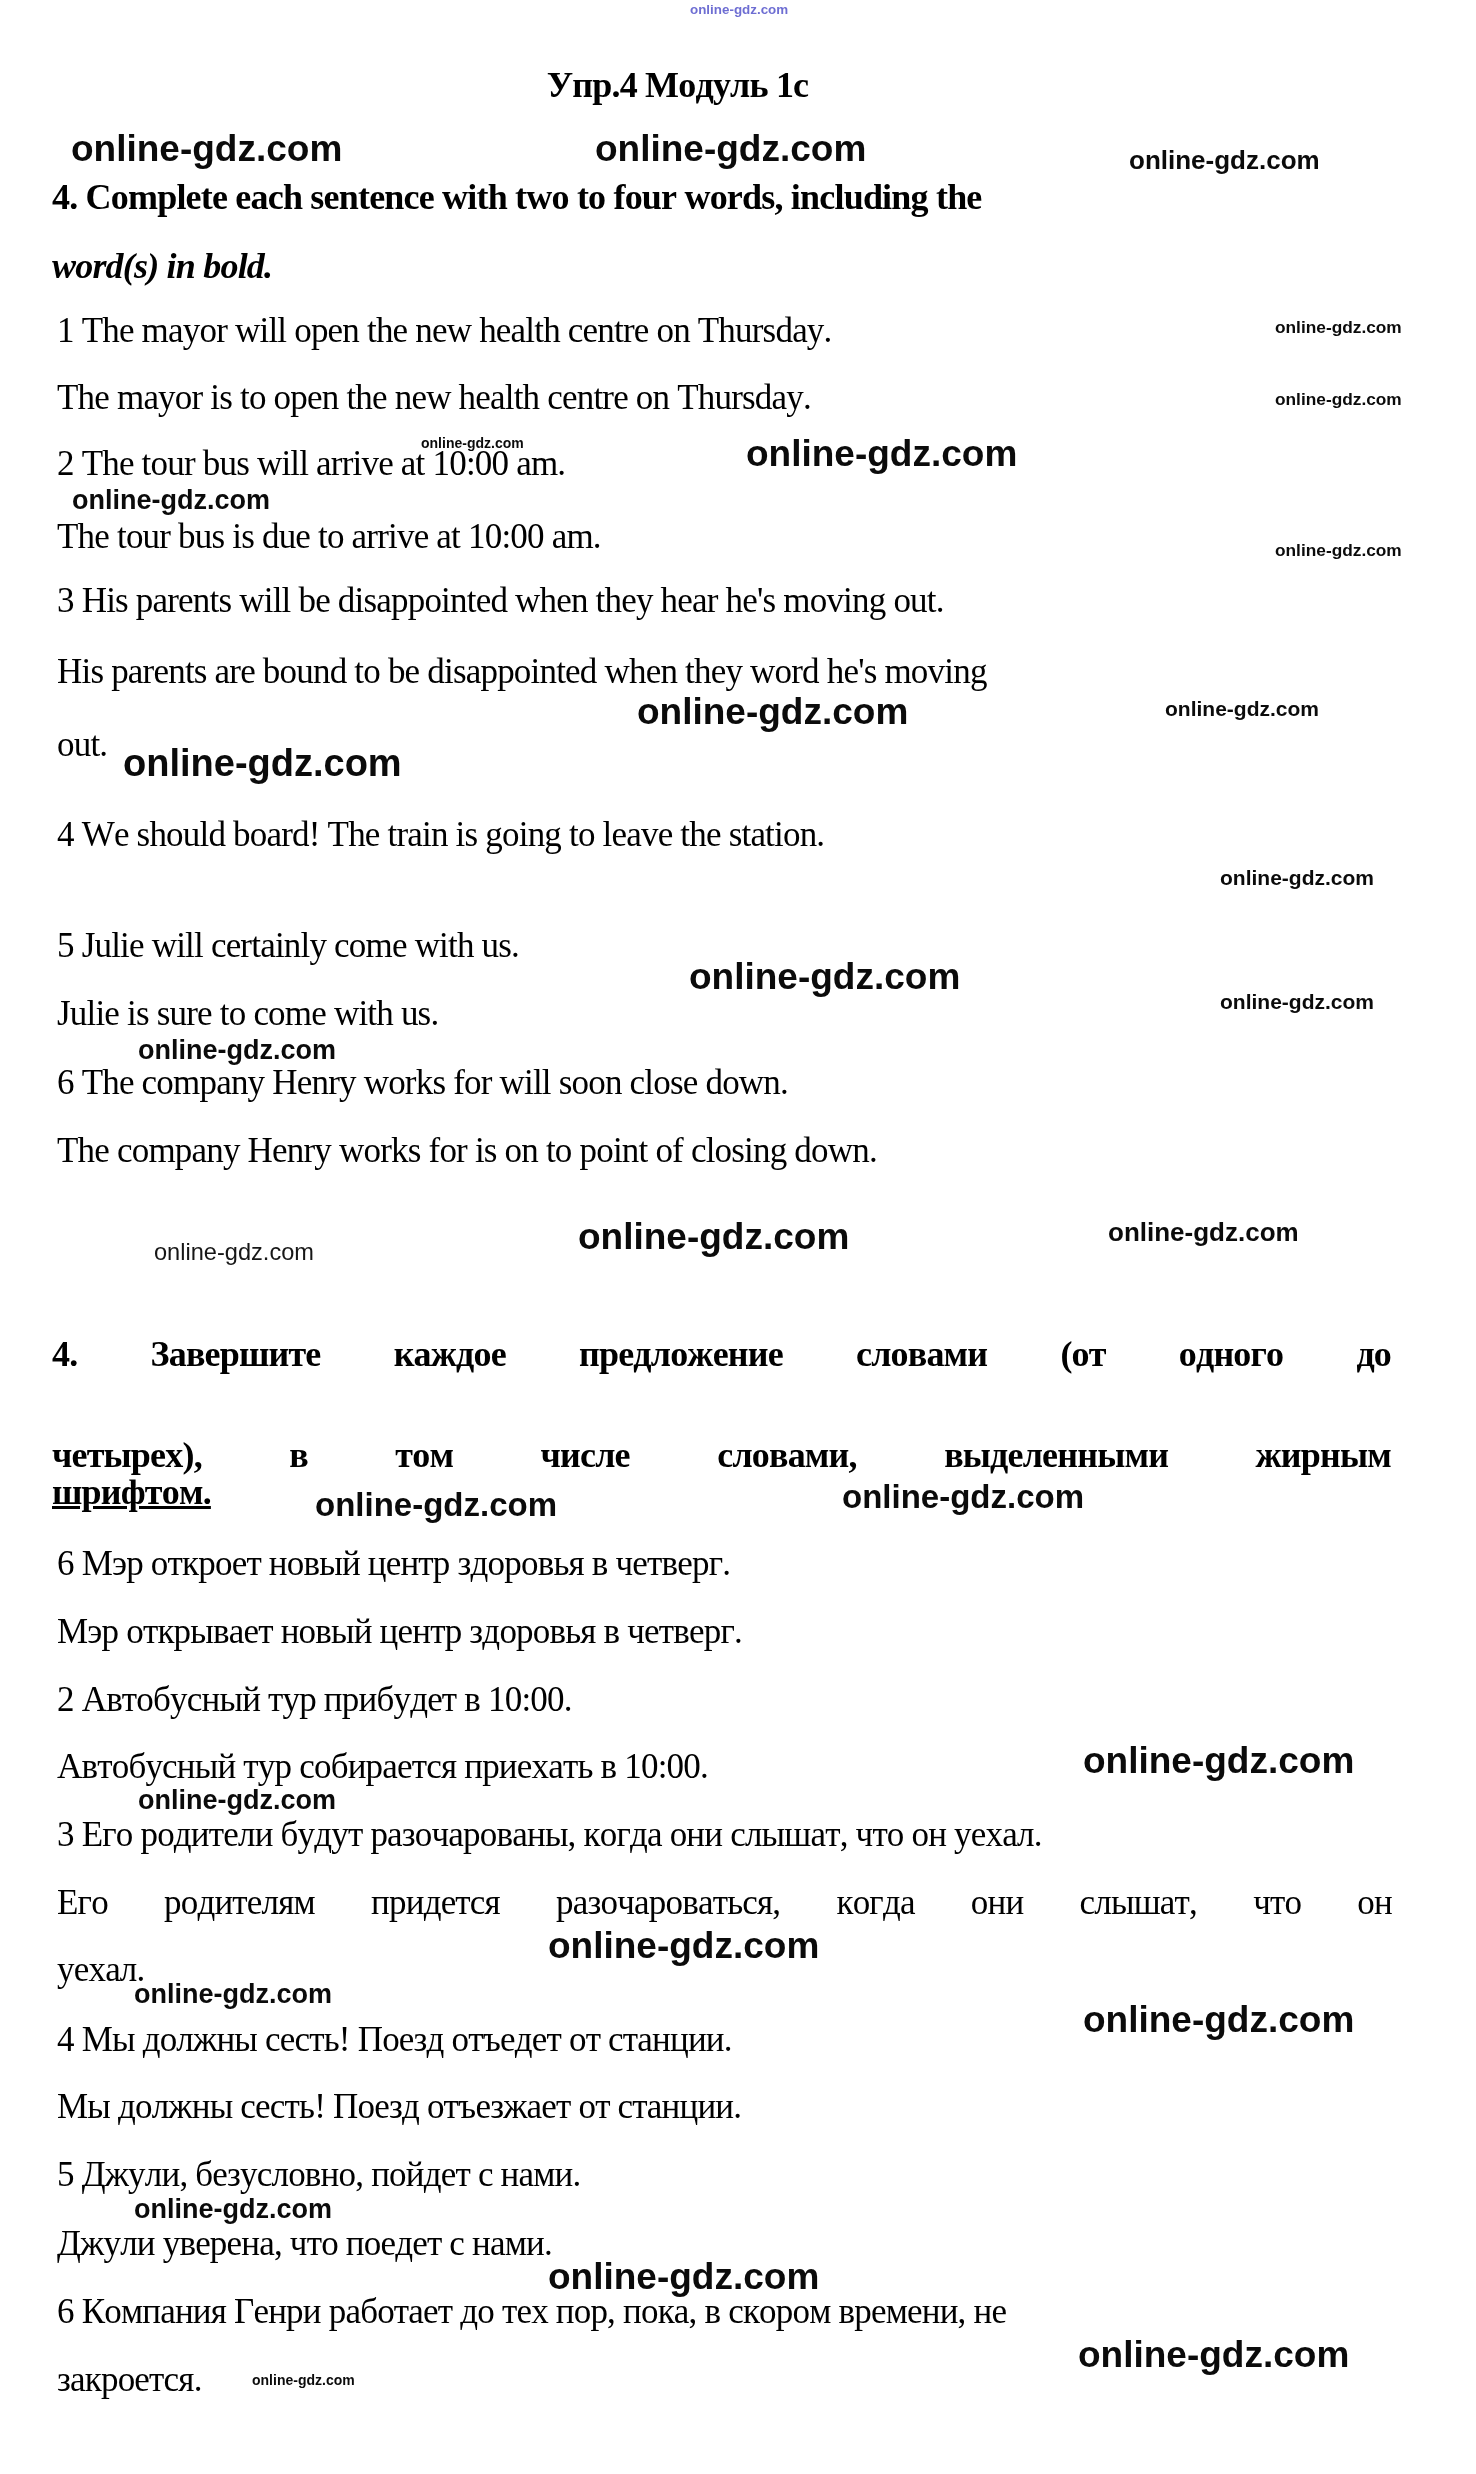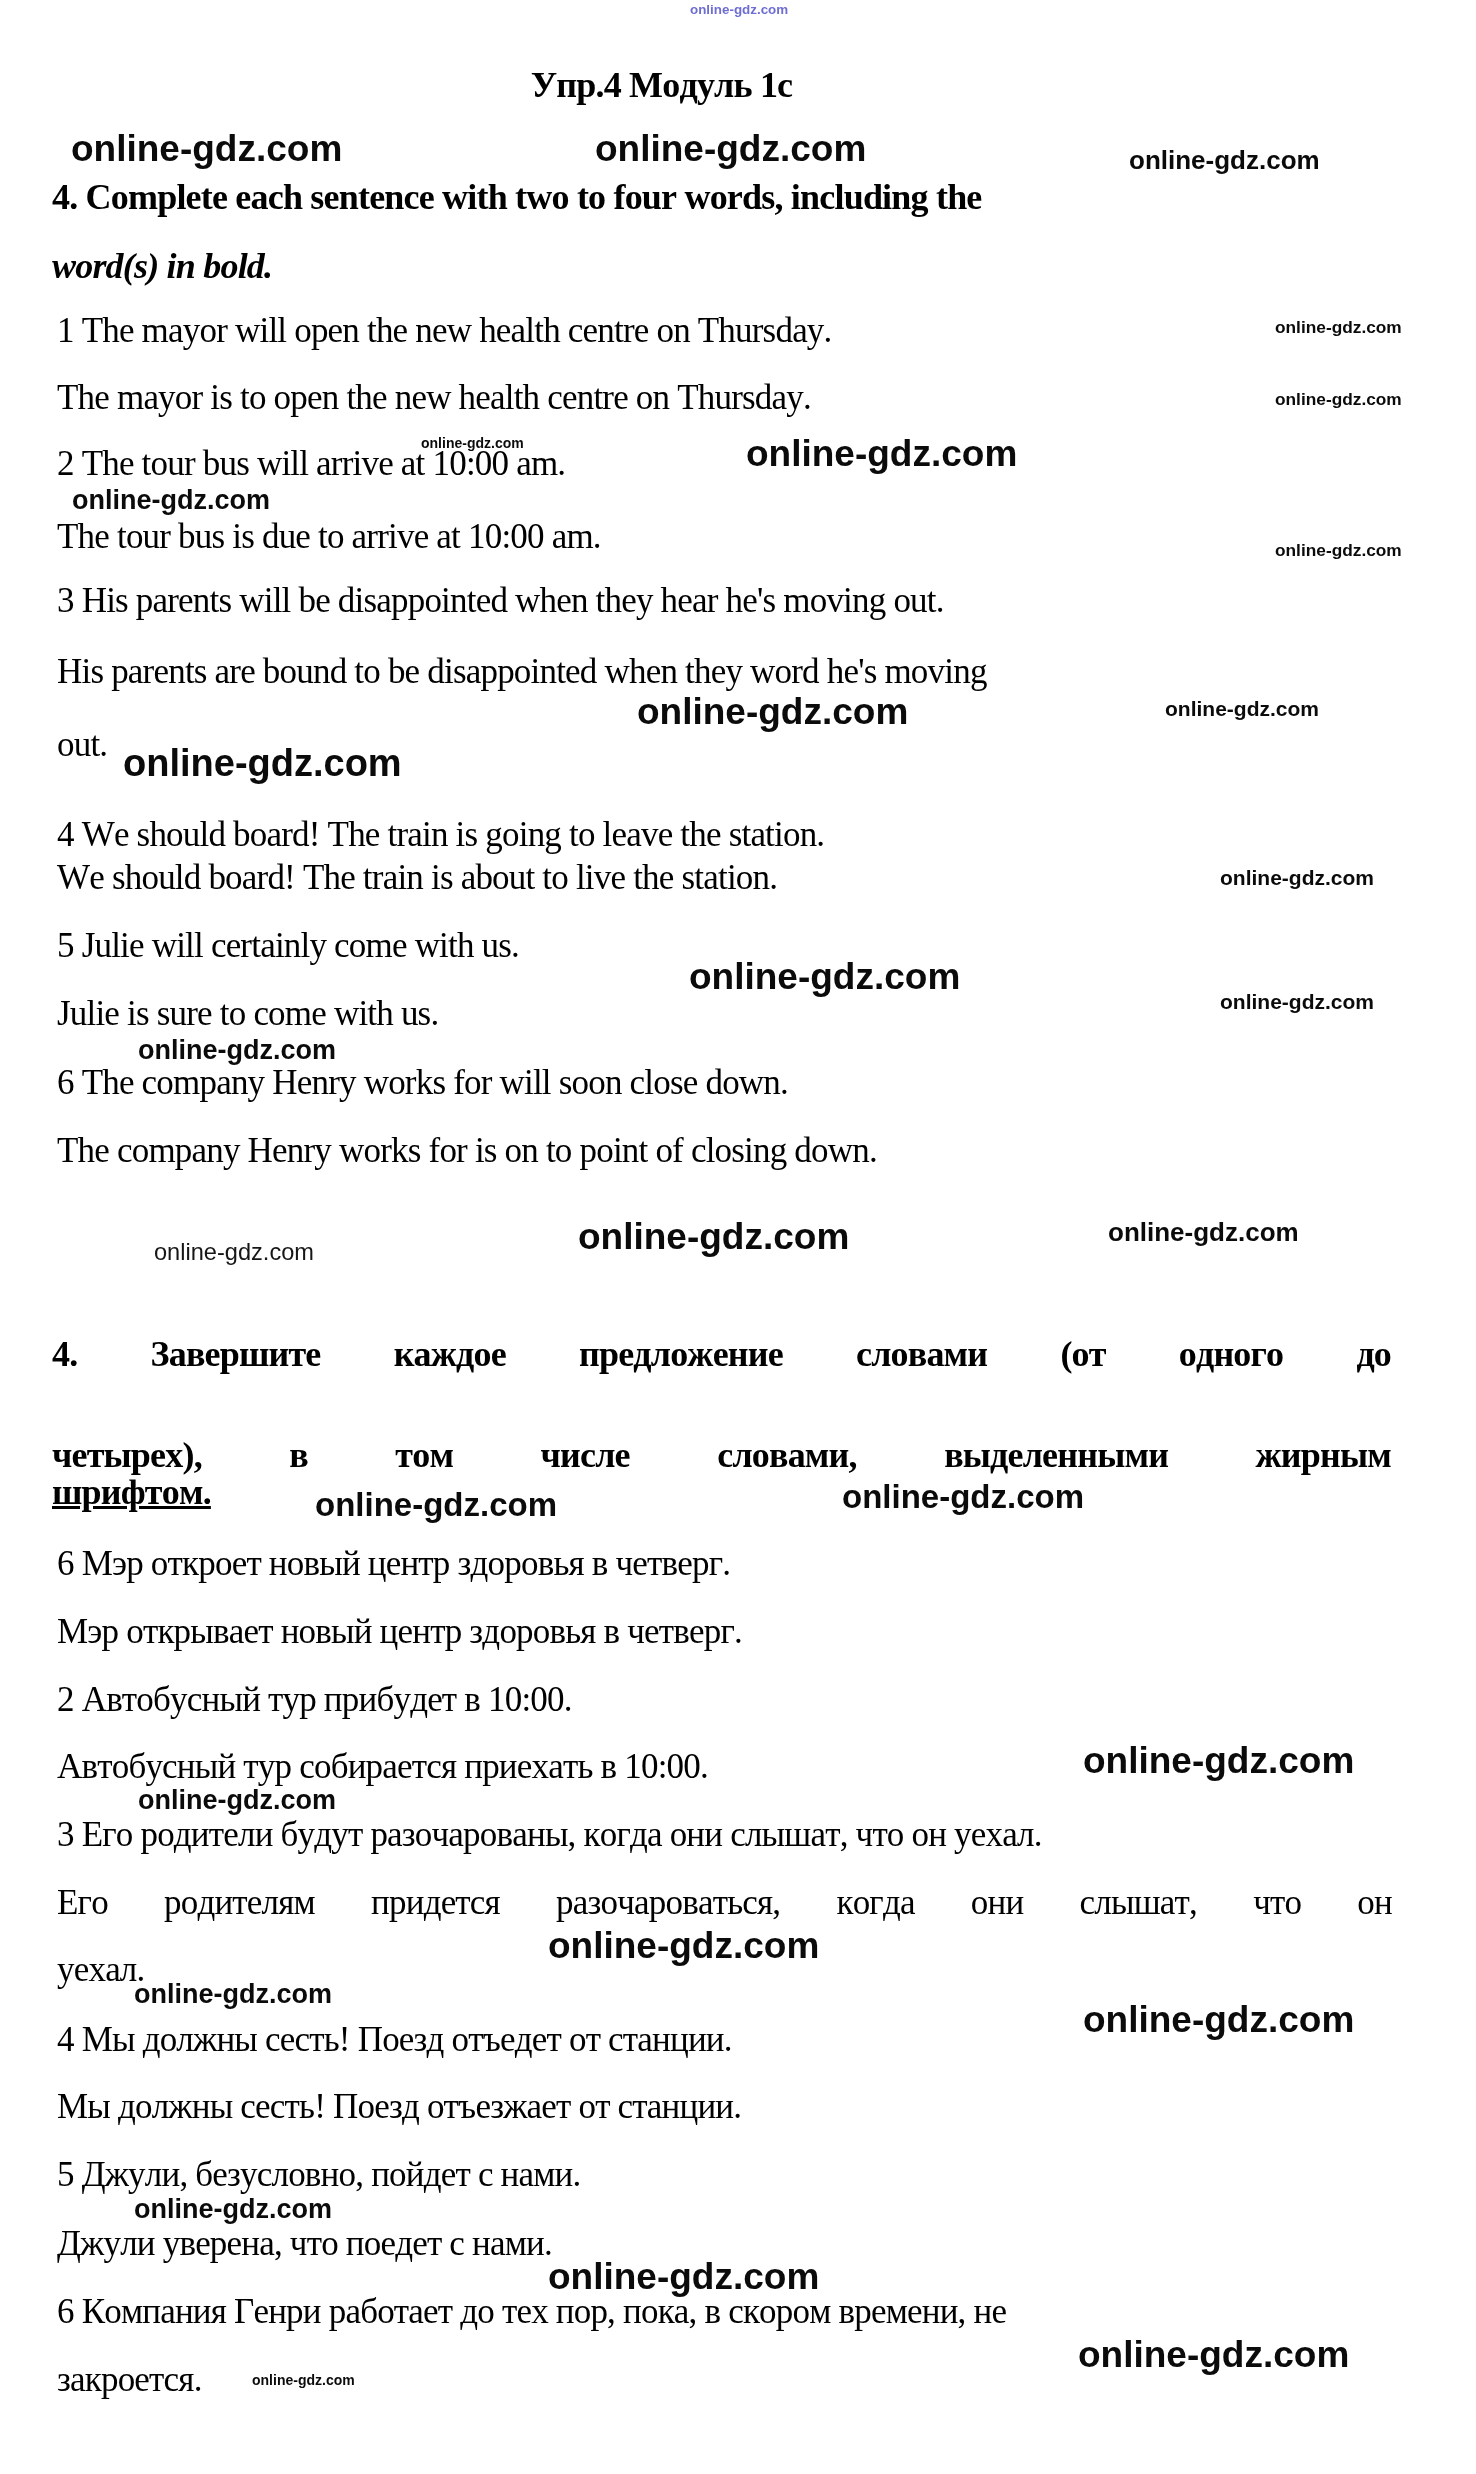--- a/index.html
+++ b/index.html
@@ -53,21 +53,21 @@
     opacity:0.8;
   }
 </style>
 </head>
 <body>
 
 <div class="page">
 
   <div class="t wm-blue" style="left:690px; top:3.1px;">online-gdz.com</div>
 
-  <div class="t serif-b center" style="left:0px; top:66px; width:1323px;">Упр.4 Модуль 1c</div>
+  <div class="t serif-b center" style="left:16px; top:66px; width:1323px;">Упр.4 Модуль 1c</div>
 
   <div class="t wm s47" style="left:71px; top:129px;">online-gdz.com</div>
   <div class="t wm s47" style="left:595px; top:129px;">online-gdz.com</div>
   <div class="t wm s33" style="left:1129px; top:146px;">online-gdz.com</div>
 
   <div class="t serif-b" style="left:52px; top:178px;">4. Complete each sentence with two to four words, including the</div>
   <div class="t serif-b" style="left:52px; top:247px;font-style:italic;">word(s) in bold.</div>
 
   <div class="t serif" style="left:57px; top:312px;">1 The mayor will open the new health centre on Thursday.</div>
   <div class="t wm s22" style="left:1275px; top:318px;">online-gdz.com</div>
@@ -84,21 +84,20 @@
   <div class="t wm s22" style="left:1275px; top:541px;">online-gdz.com</div>
 
   <div class="t serif" style="left:57px; top:582px;">3 His parents will be disappointed when they hear he's moving out.</div>
   <div class="t serif" style="left:57px; top:653px;">His parents are bound to be disappointed when they word he's moving</div>
   <div class="t wm s47" style="left:637px; top:692px;">online-gdz.com</div>
   <div class="t wm s27" style="left:1165px; top:697px;">online-gdz.com</div>
   <div class="t serif" style="left:57px; top:726px;">out.</div>
   <div class="t wm s48" style="left:123px; top:743px;">online-gdz.com</div>
 
   <div class="t serif" style="left:57px; top:792px;margin-top:24px;">4 We should board! The train is going to leave the station.</div>
-  <div class="t serif" style="left:57px; top:859px;">We should board! The train is about to live the station.</div>
   <div class="t wm s27" style="left:1220px; top:866px;">online-gdz.com</div>
 
   <div class="t serif" style="left:57px; top:927px;">5 Julie will certainly come with us.</div>
   <div class="t wm s47" style="left:689px; top:957px;">online-gdz.com</div>
   <div class="t serif" style="left:57px; top:995px;">Julie is sure to come with us.</div>
   <div class="t wm s27" style="left:1220px; top:990px;">online-gdz.com</div>
   <div class="t wm s34" style="left:138px; top:1036px;">online-gdz.com</div>
 
   <div class="t serif" style="left:57px; top:1064px;">6 The company Henry works for will soon close down.</div>
   <div class="t serif" style="left:57px; top:1132px;">The company Henry works for is on to point of closing down.</div>

